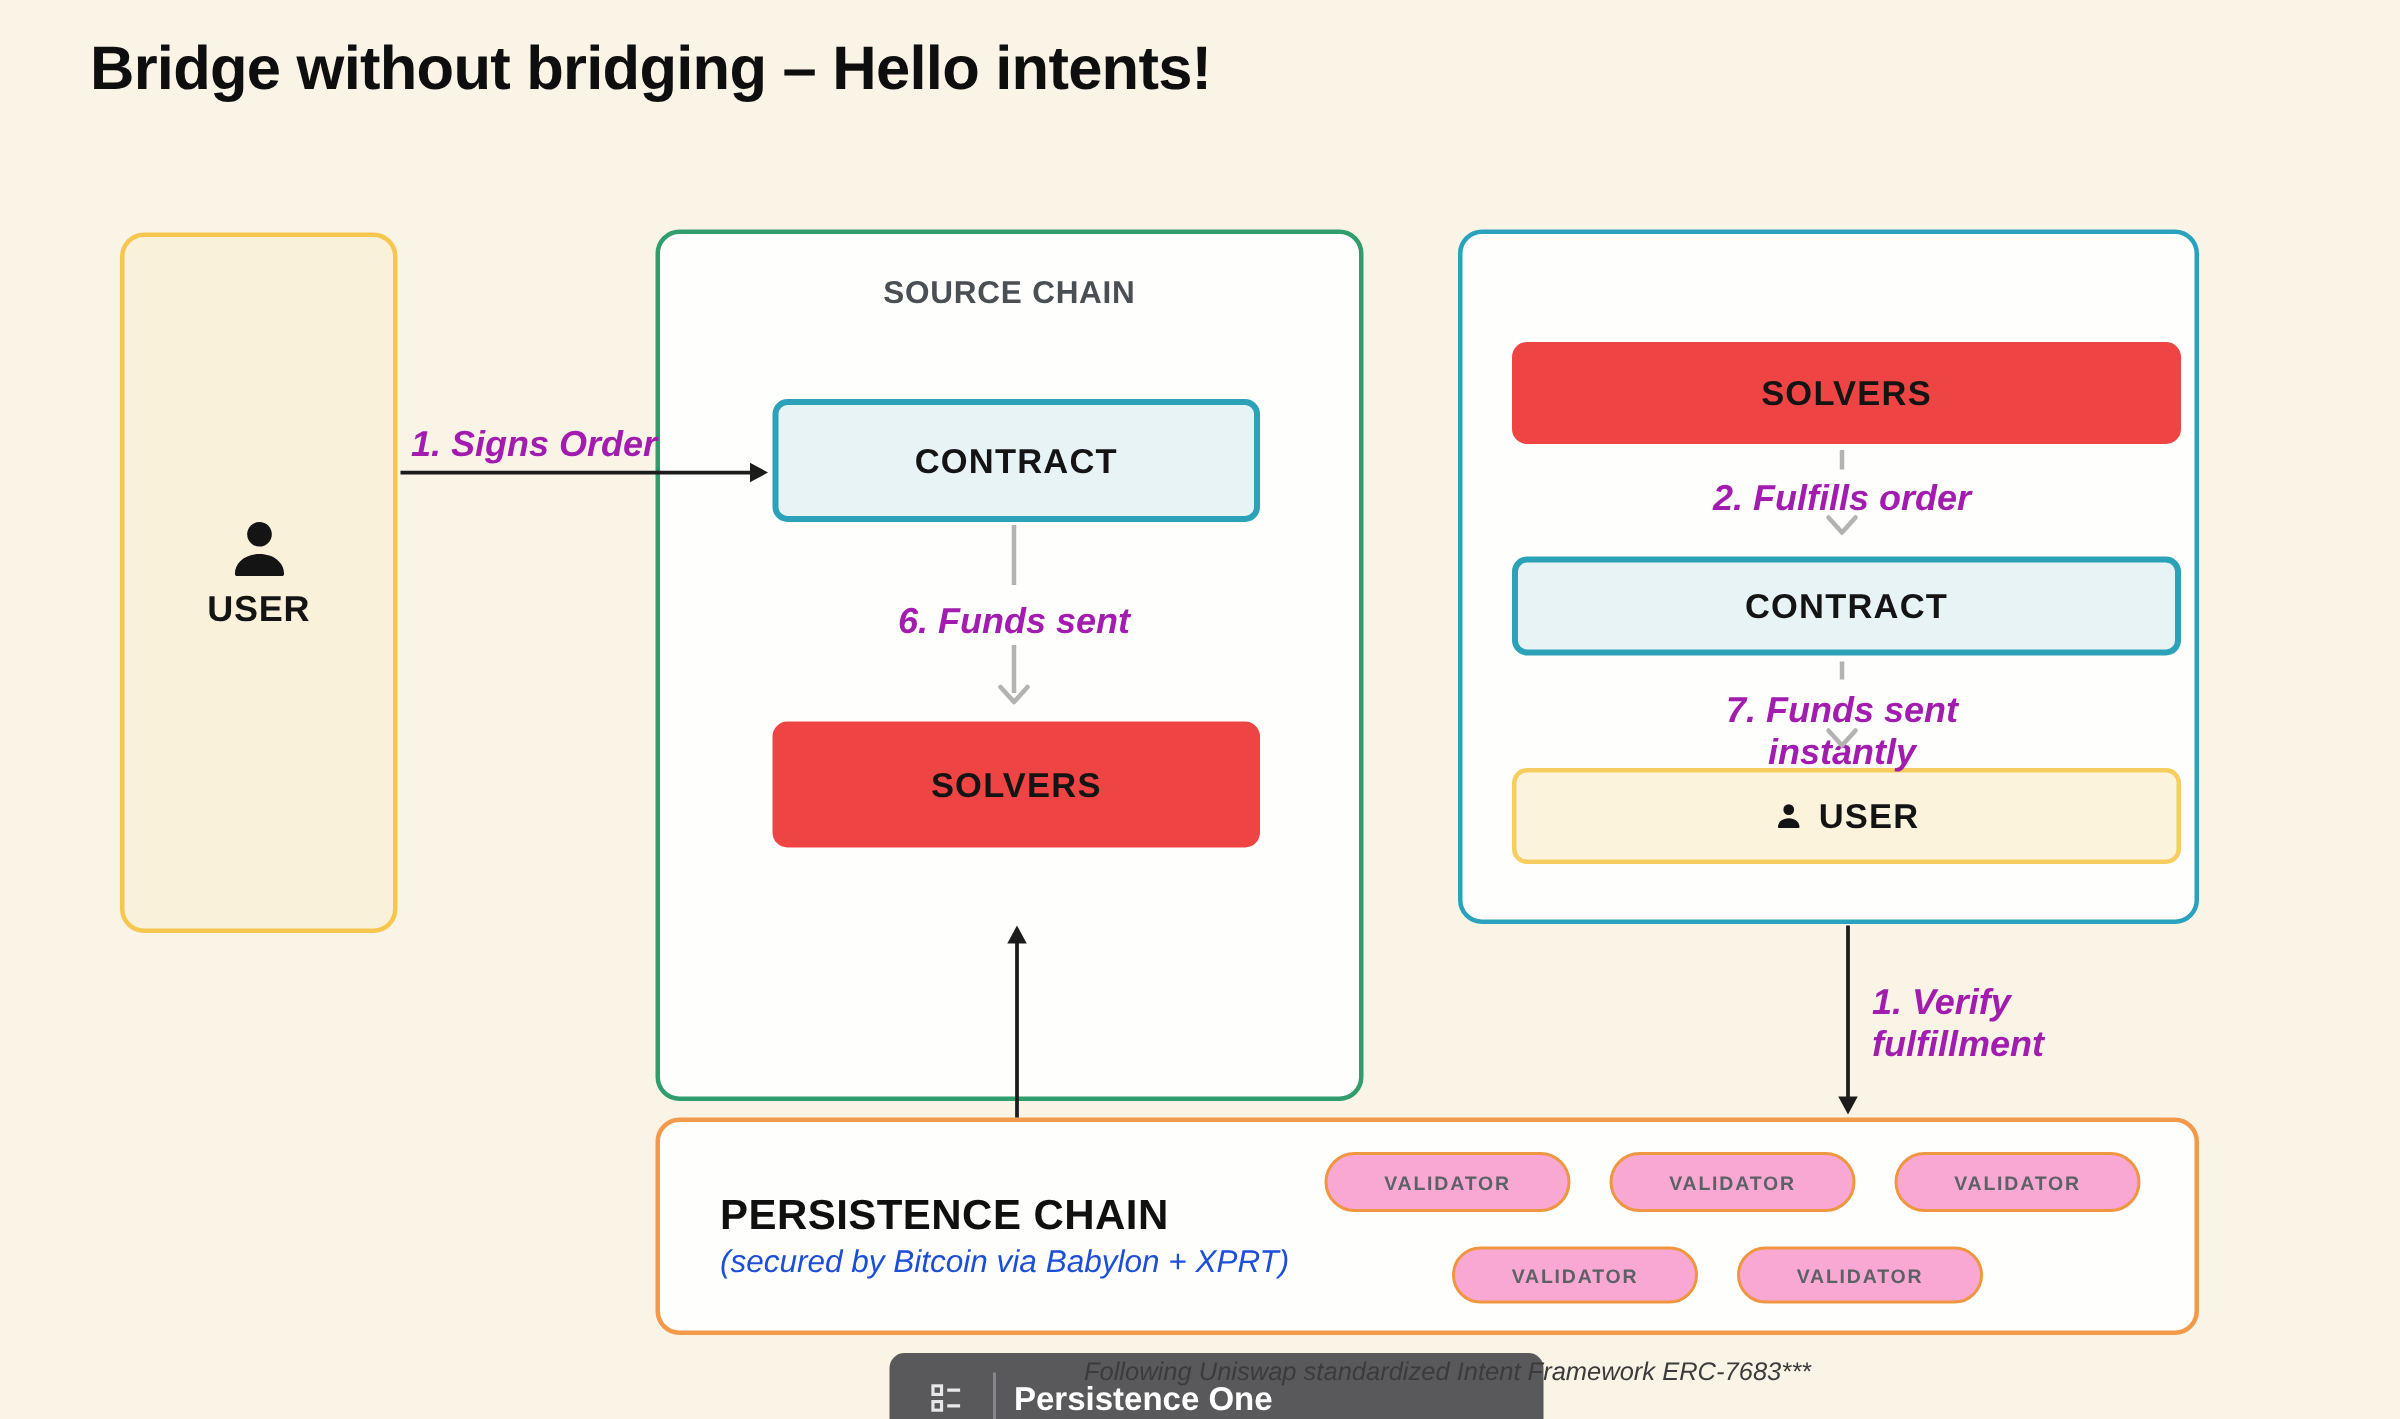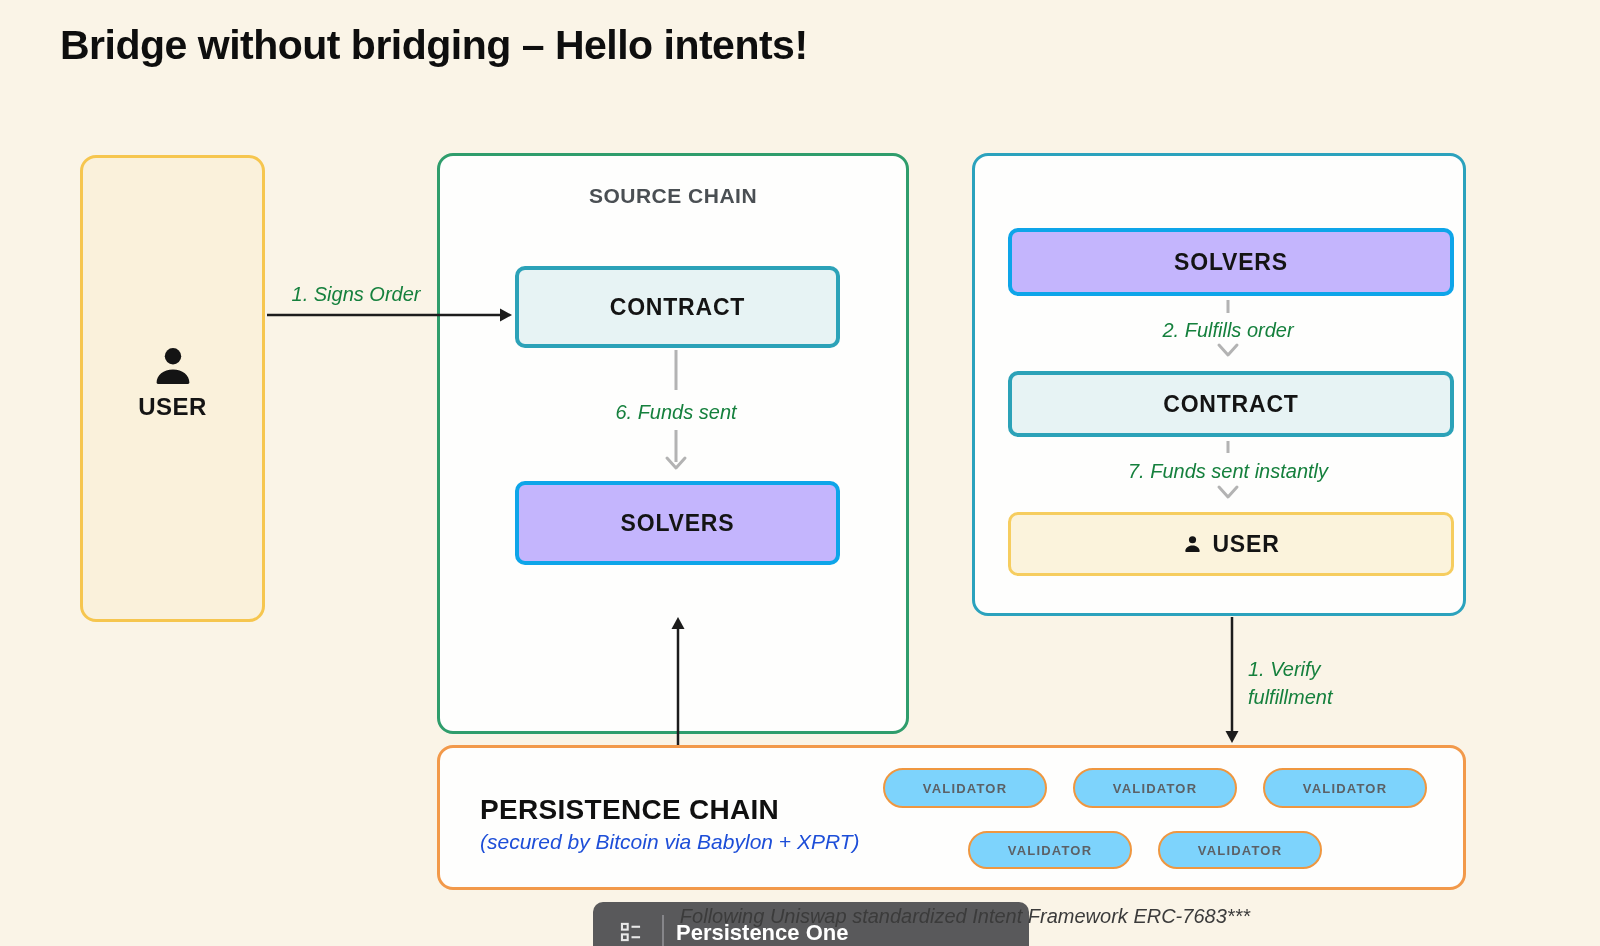--- a/index.html
+++ b/index.html
@@ -20,59 +20,59 @@
   .chain.source{left:437px;top:153px;width:472px;height:581px;border:3px solid #2F9D6C;}
   .chain.dest{left:972px;top:153px;width:494px;height:463px;border:3px solid #2BA2BD;}
   .chain-title{position:absolute;left:0;right:0;top:28px;text-align:center;
                font-size:21px;font-weight:bold;color:#4a4f53;letter-spacing:0.5px;}
 
   
   .node{position:absolute;box-sizing:border-box;border-radius:10px;display:flex;
         align-items:center;justify-content:center;font-weight:bold;font-size:23px;
         color:#141414;letter-spacing:0.8px;}
   .node.contract{background:#E7F3F4;border:4px solid #2CA2B8;}
-  .node.solvers{background:#c4b5fd;border:4px solid #0ea5e9;}
+  .node.solvers{background:#ef4444;border:4px solid #ef4444;}
   .node.usernode{background:#FBF3DC;border:3px solid #F6CD5F;}
   .src-contract{left:75px;top:110px;width:325px;height:82px;}
   .src-solvers{left:75px;top:325px;width:325px;height:84px;}
   .dst-solvers{left:33px;top:72px;width:446px;height:68px;}
   .dst-contract{left:33px;top:215px;width:446px;height:66px;}
   .dst-user{left:33px;top:356px;width:446px;height:64px;gap:9px;}
 
   
-  .step{position:absolute;font-style:italic;font-size:20px;color:#15803d;}
+  .step{position:absolute;font-style:italic;font-size:24px;color:#a21caf;font-weight:bold;}
   #label-step1{left:256px;top:283px;width:200px;text-align:center;}
   #label-step6{left:576px;top:401px;width:200px;text-align:center;}
   #label-step2{left:1128px;top:319px;width:200px;text-align:center;}
   #label-step3{left:1108px;top:460px;width:240px;text-align:center;}
   #label-step5{left:690px;top:655px;line-height:28px;}
   #label-step4{left:1248px;top:655px;line-height:28px;}
 
   
   .persistence{left:437px;top:745px;width:1029px;height:145px;background:#FEFEFD;
                border:3px solid #F2994A;border-radius:16px;box-sizing:border-box;}
   .persistence-title{position:absolute;left:40px;top:46px;font-size:28px;font-weight:bold;
                color:#101010;letter-spacing:0.3px;}
   .persistence-sub{position:absolute;left:40px;top:82px;font-size:21px;font-style:italic;color:#1d4ed8;}
-  .pill{position:absolute;width:164px;height:40px;background:#7dd3fc;border:2px solid #EF9740;
+  .pill{position:absolute;width:164px;height:40px;background:#f9a8d4;border:2px solid #EF9740;
         border-radius:21px;box-sizing:border-box;display:flex;align-items:center;justify-content:center;
         font-size:13px;font-weight:bold;color:#5c6166;letter-spacing:1.2px;}
   .pill.v1{left:443px;top:20px;}
   .pill.v2{left:633px;top:20px;}
   .pill.v3{left:823px;top:20px;}
   .pill.v4{left:528px;top:83px;height:38px;}
   .pill.v5{left:718px;top:83px;height:38px;}
 
   
   .brand-bar{left:593px;top:902px;width:436px;height:44px;background:#59595B;
              border-radius:10px 10px 0 0;}
   .brand-divider{position:absolute;left:69px;top:13px;width:2px;height:31px;background:#86868a;}
   .brand-name{position:absolute;left:83px;top:18px;font-size:22px;font-weight:bold;color:#fff;}
   .brand-logo{position:absolute;left:27px;top:20px;}
-  #footnote{left:600px;top:905px;width:730px;text-align:center;font-size:20px;
+  #footnote{left:600px;top:905px;width:730px;text-align:center;font-size:17px;
             font-style:italic;color:#3b3b3b;z-index:5;}
 
   svg.arrow-layer{position:absolute;left:0;top:0;pointer-events:none;z-index:3;}
 </style>
 </head>
 <body>
 
 <div id="canvas">
 
   <div class="abs" id="page-title">Bridge without bridging – Hello intents!</div>

